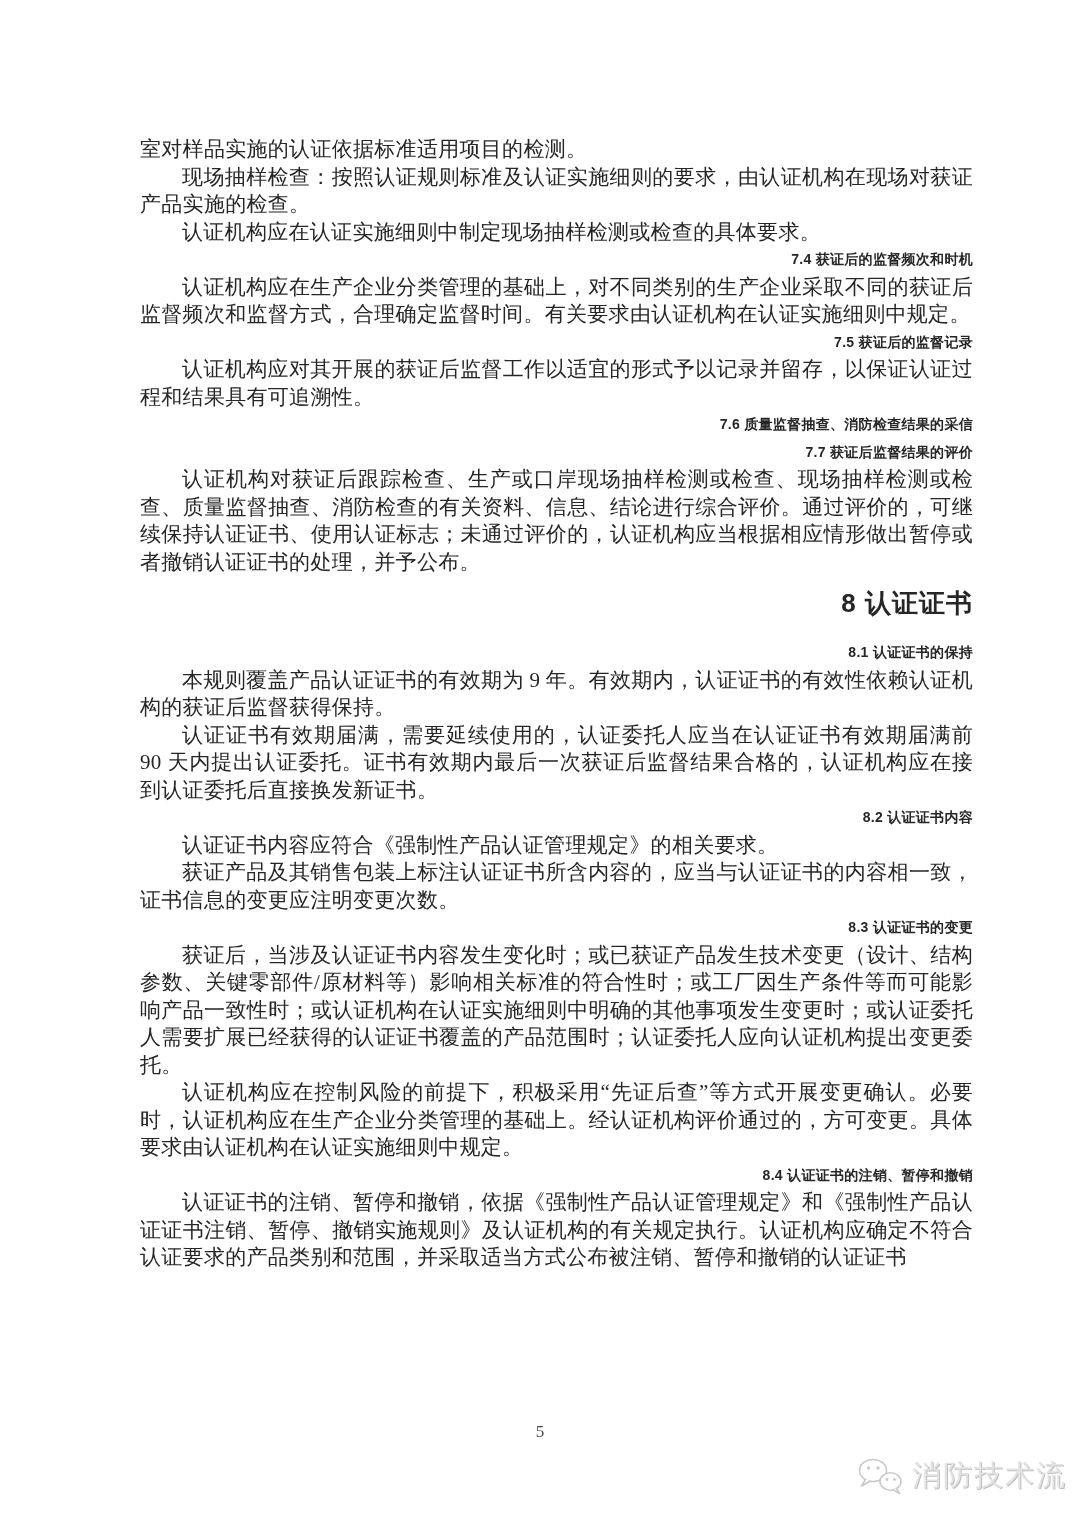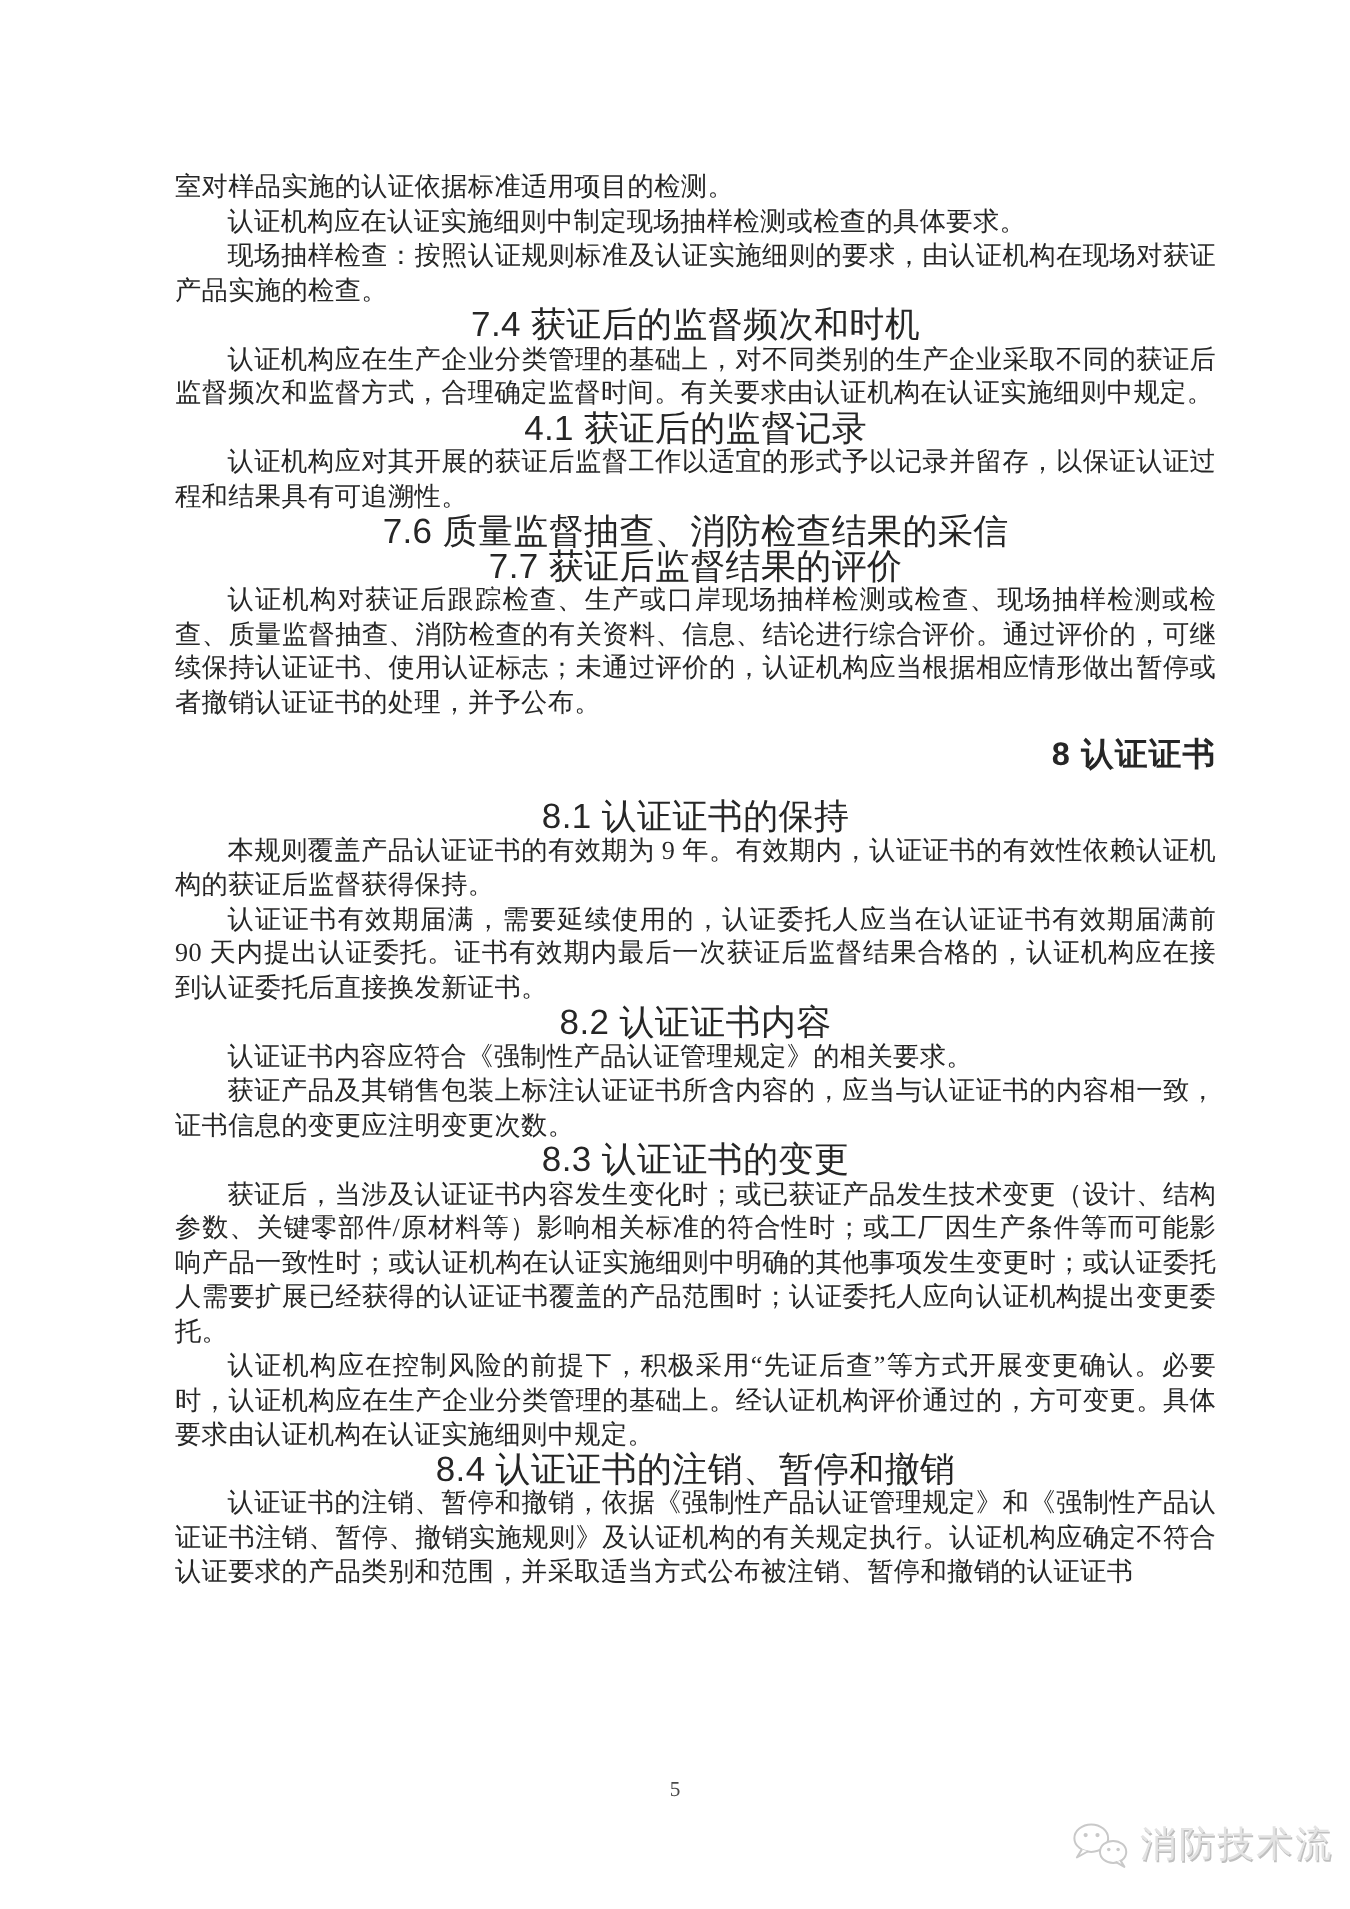--- a/index.html
+++ b/index.html
@@ -33,25 +33,25 @@
   .para {
     text-indent: 2em;
   }
   .cont-para {
     text-indent: 0;
   }
   .sec-heading {
     margin: 0;
     padding: 0;
     font-family: "Liberation Sans", "DejaVu Sans", sans-serif;
-    font-weight: 400;
-    font-size: 28px;
+    font-weight: 700;
+    font-size: 14px;
     line-height: 27.5px;
     letter-spacing: 0.3px;
-    text-align: center;
+    text-align: right;
   }
   .chapter-heading {
     margin: 10px 0 19px 0;
     padding: 0;
     font-family: "Liberation Sans", "DejaVu Sans", sans-serif;
     font-weight: 700;
     font-size: 26px;
     line-height: 34px;
     letter-spacing: 1px;
     text-align: right;
@@ -85,25 +85,25 @@
     display: block;
   }
 </style>
 </head>
 <body>
 
 <div class="page">
 
   <div class="doc-body">
     <p class="cont-para">室对样品实施的认证依据标准适用项目的检测。</p>
+    <p class="para">现场抽样检查：按照认证规则标准及认证实施细则的要求，由认证机构在现场对获证产品实施的检查。</p>
     <p class="para">认证机构应在认证实施细则中制定现场抽样检测或检查的具体要求。</p>
-    <p class="para">现场抽样检查：按照认证规则标准及认证实施细则的要求，由认证机构在现场对获证产品实施的检查。</p>
     <h3 class="sec-heading">7.4 获证后的监督频次和时机</h3>
     <p class="para">认证机构应在生产企业分类管理的基础上，对不同类别的生产企业采取不同的获证后监督频次和监督方式，合理确定监督时间。有关要求由认证机构在认证实施细则中规定。</p>
-    <h3 class="sec-heading">4.1 获证后的监督记录</h3>
+    <h3 class="sec-heading">7.5 获证后的监督记录</h3>
     <p class="para">认证机构应对其开展的获证后监督工作以适宜的形式予以记录并留存，以保证认证过程和结果具有可追溯性。</p>
     <h3 class="sec-heading">7.6 质量监督抽查、消防检查结果的采信</h3>
     <h3 class="sec-heading">7.7 获证后监督结果的评价</h3>
     <p class="para">认证机构对获证后跟踪检查、生产或口岸现场抽样检测或检查、现场抽样检测或检查、质量监督抽查、消防检查的有关资料、信息、结论进行综合评价。通过评价的，可继续保持认证证书、使用认证标志；未通过评价的，认证机构应当根据相应情形做出暂停或者撤销认证证书的处理，并予公布。</p>
     <h2 class="chapter-heading">8 认证证书</h2>
     <h3 class="sec-heading">8.1 认证证书的保持</h3>
     <p class="para">本规则覆盖产品认证证书的有效期为 9 年。有效期内，认证证书的有效性依赖认证机构的获证后监督获得保持。</p>
     <p class="para">认证证书有效期届满，需要延续使用的，认证委托人应当在认证证书有效期届满前 90 天内提出认证委托。证书有效期内最后一次获证后监督结果合格的，认证机构应在接到认证委托后直接换发新证书。</p>
     <h3 class="sec-heading">8.2 认证证书内容</h3>
     <p class="para">认证证书内容应符合《强制性产品认证管理规定》的相关要求。</p>

